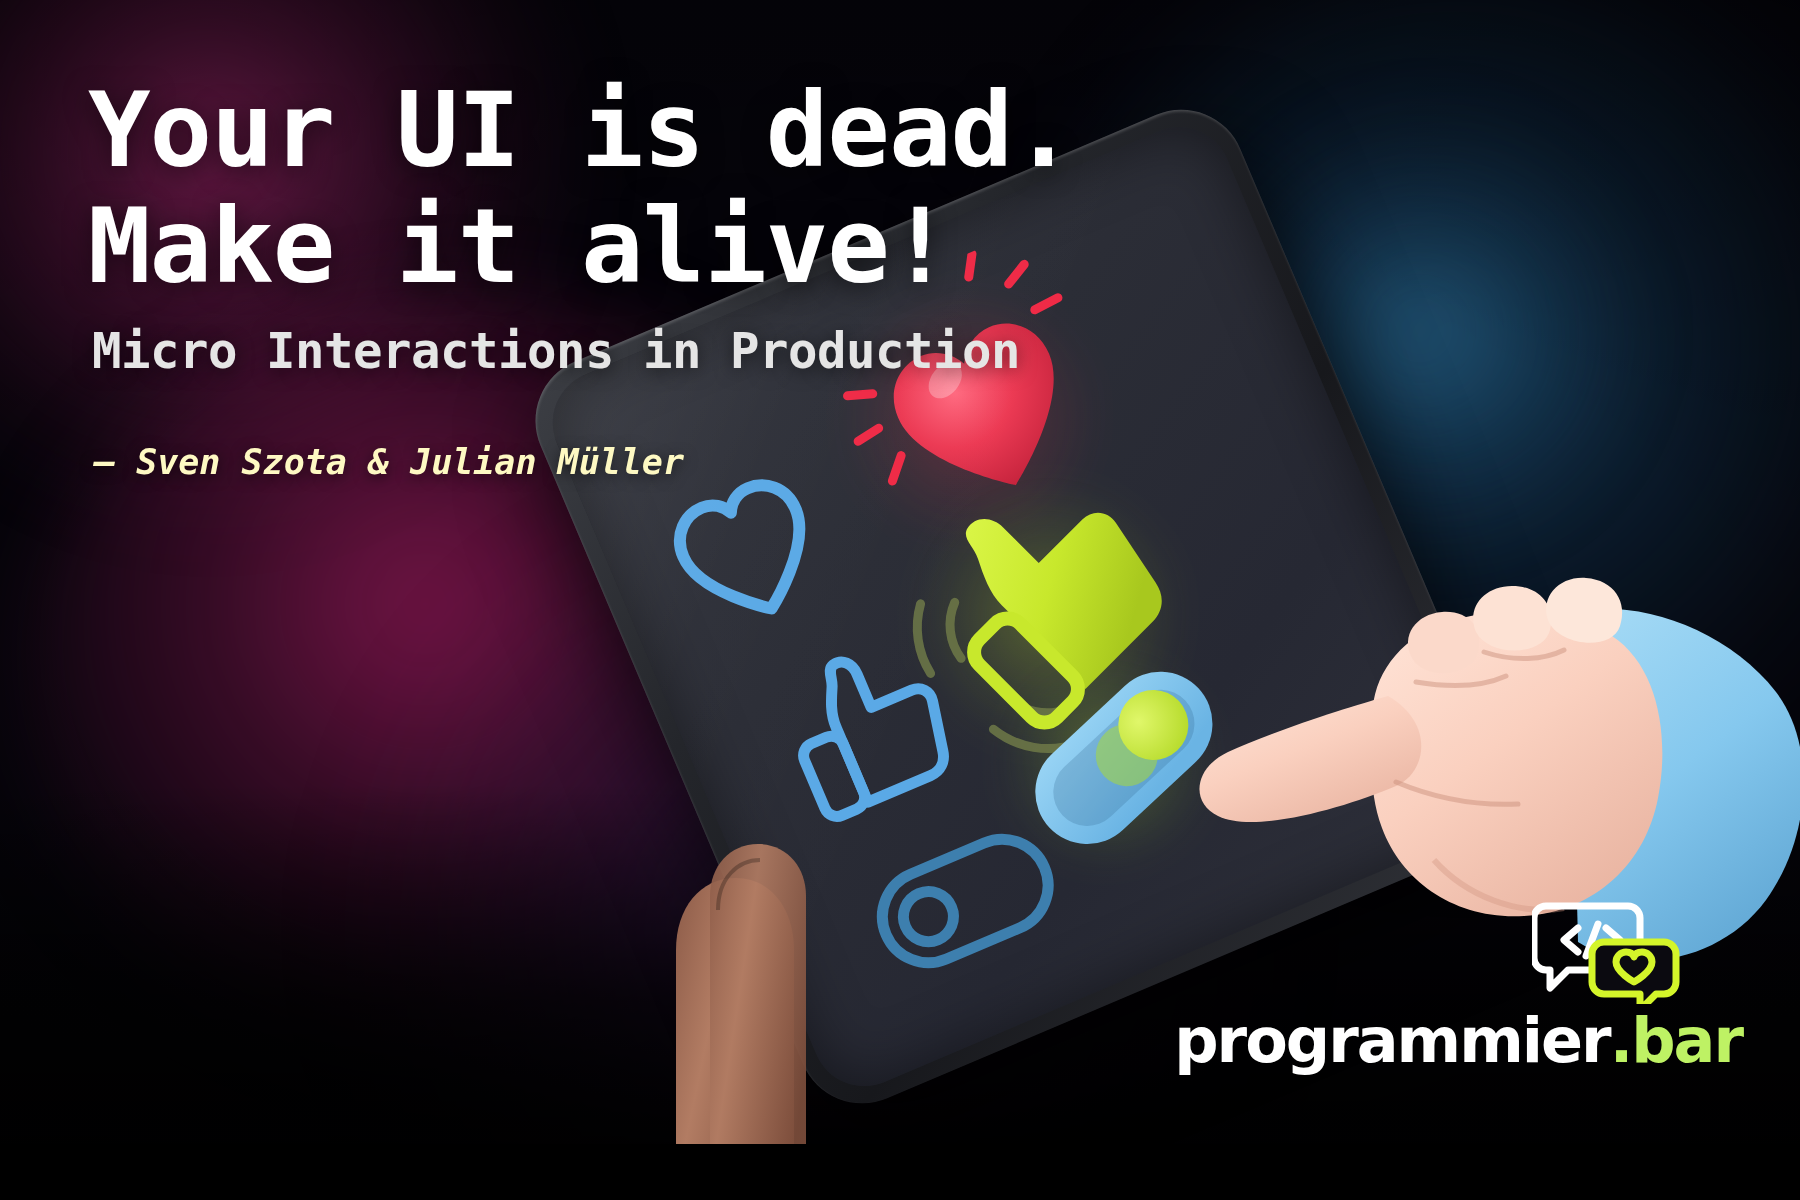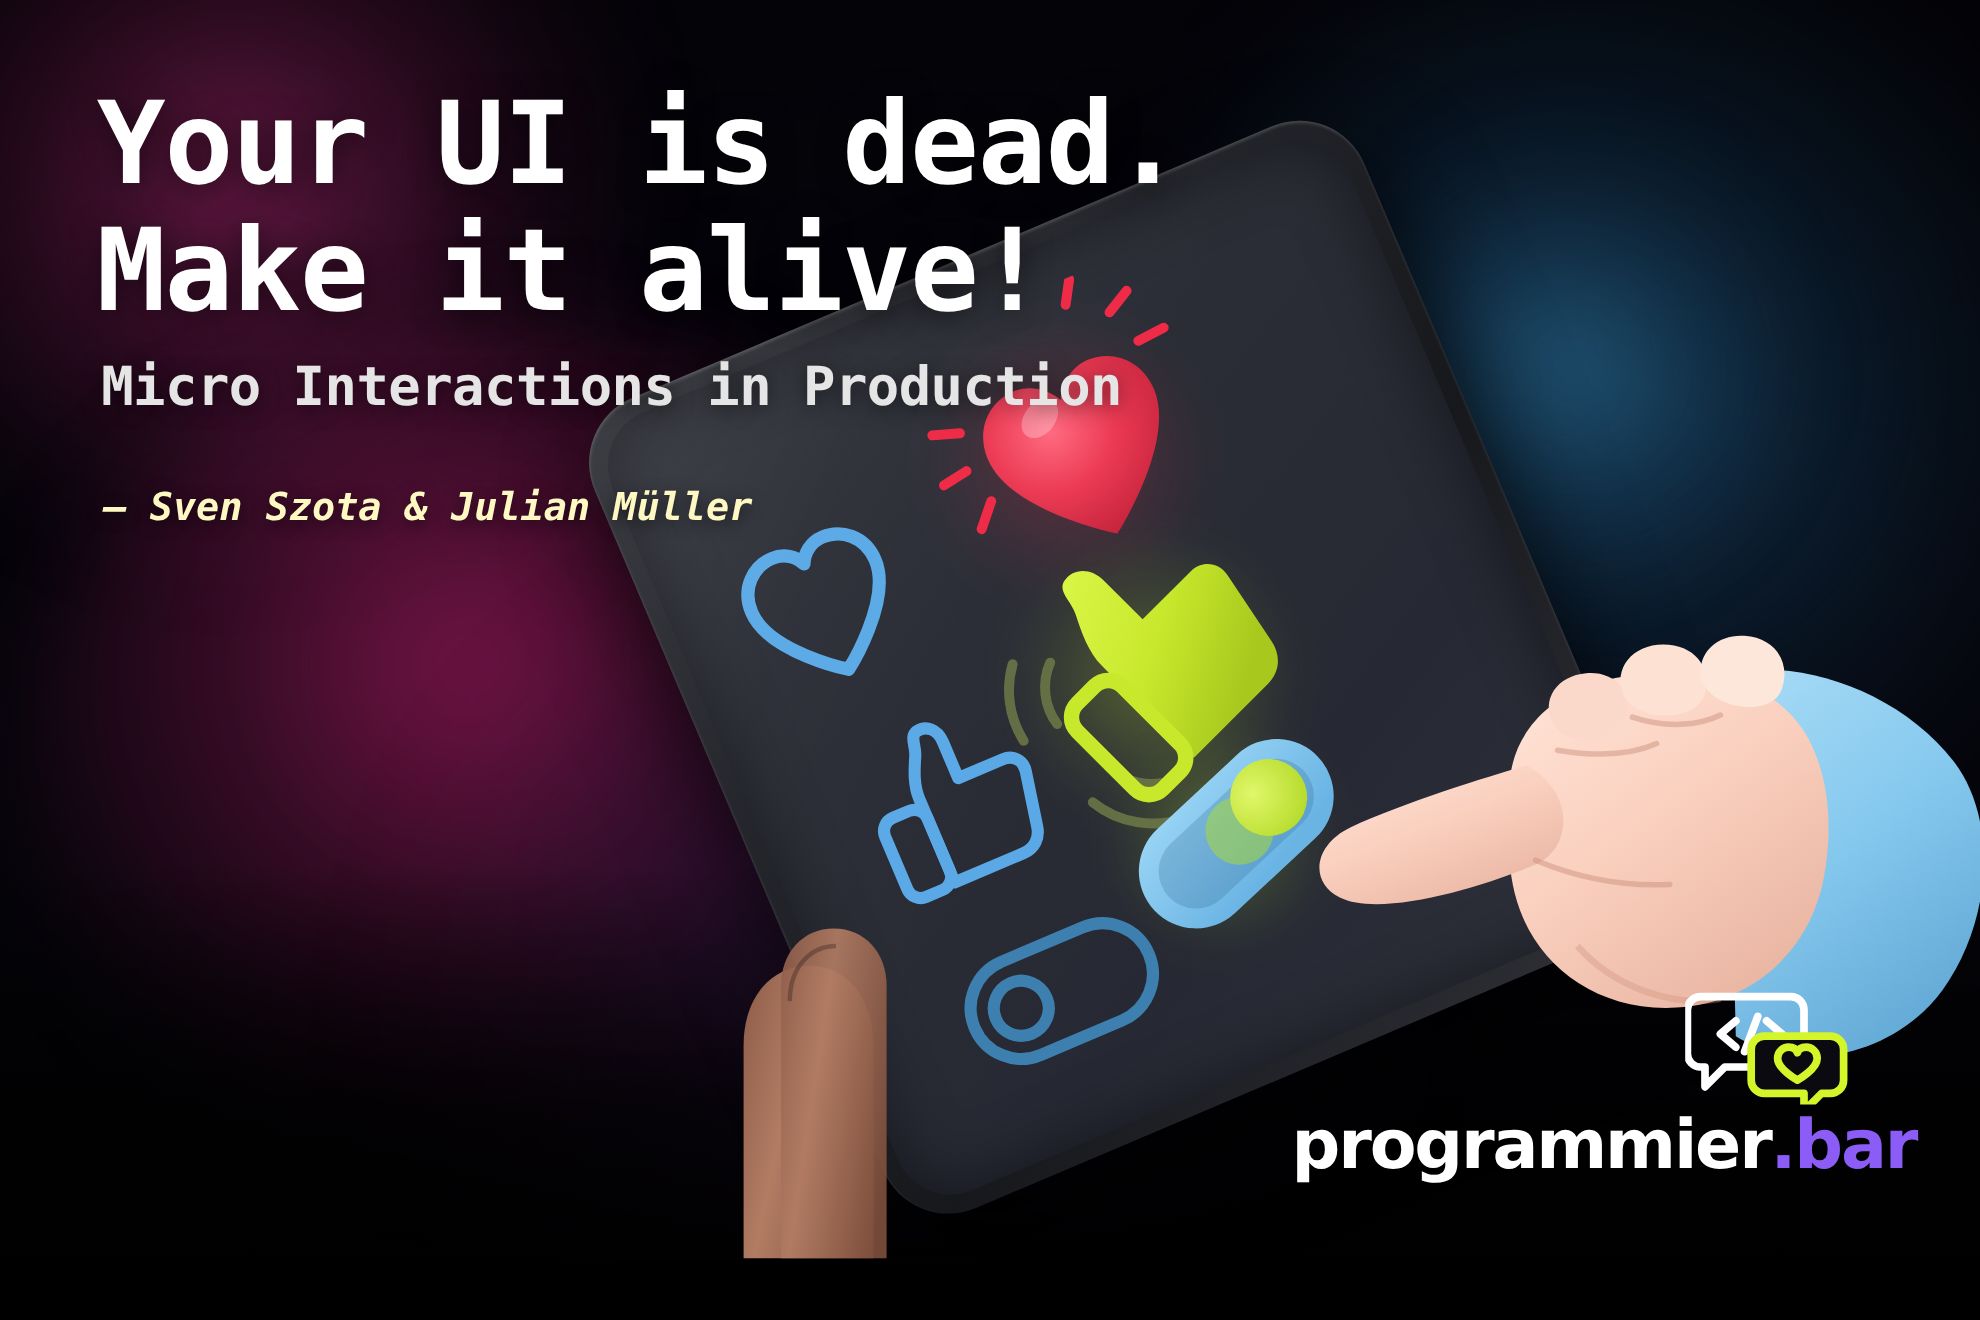--- a/index.html
+++ b/index.html
@@ -217,21 +217,21 @@
   .logo-word {
     font-family: "DejaVu Sans", sans-serif;
     font-weight: bold;
     font-size: 62px;
     letter-spacing: -2px;
     line-height: 1;
     display: flex;
     align-items: flex-end;
   }
   .logo-word .w { color: #ffffff; }
-  .logo-word .g { color: #8b5cf6; }
+  .logo-word .g { color: #bef264; }
 
   .noise {
     position: absolute; inset: 0; z-index: 90;
     pointer-events: none;
     opacity: 0.16;
     background-image:
       repeating-linear-gradient(0deg, rgba(255,255,255,0.012) 0px, rgba(0,0,0,0.012) 1px, rgba(255,255,255,0) 2px);
   }
 </style>
 </head>

